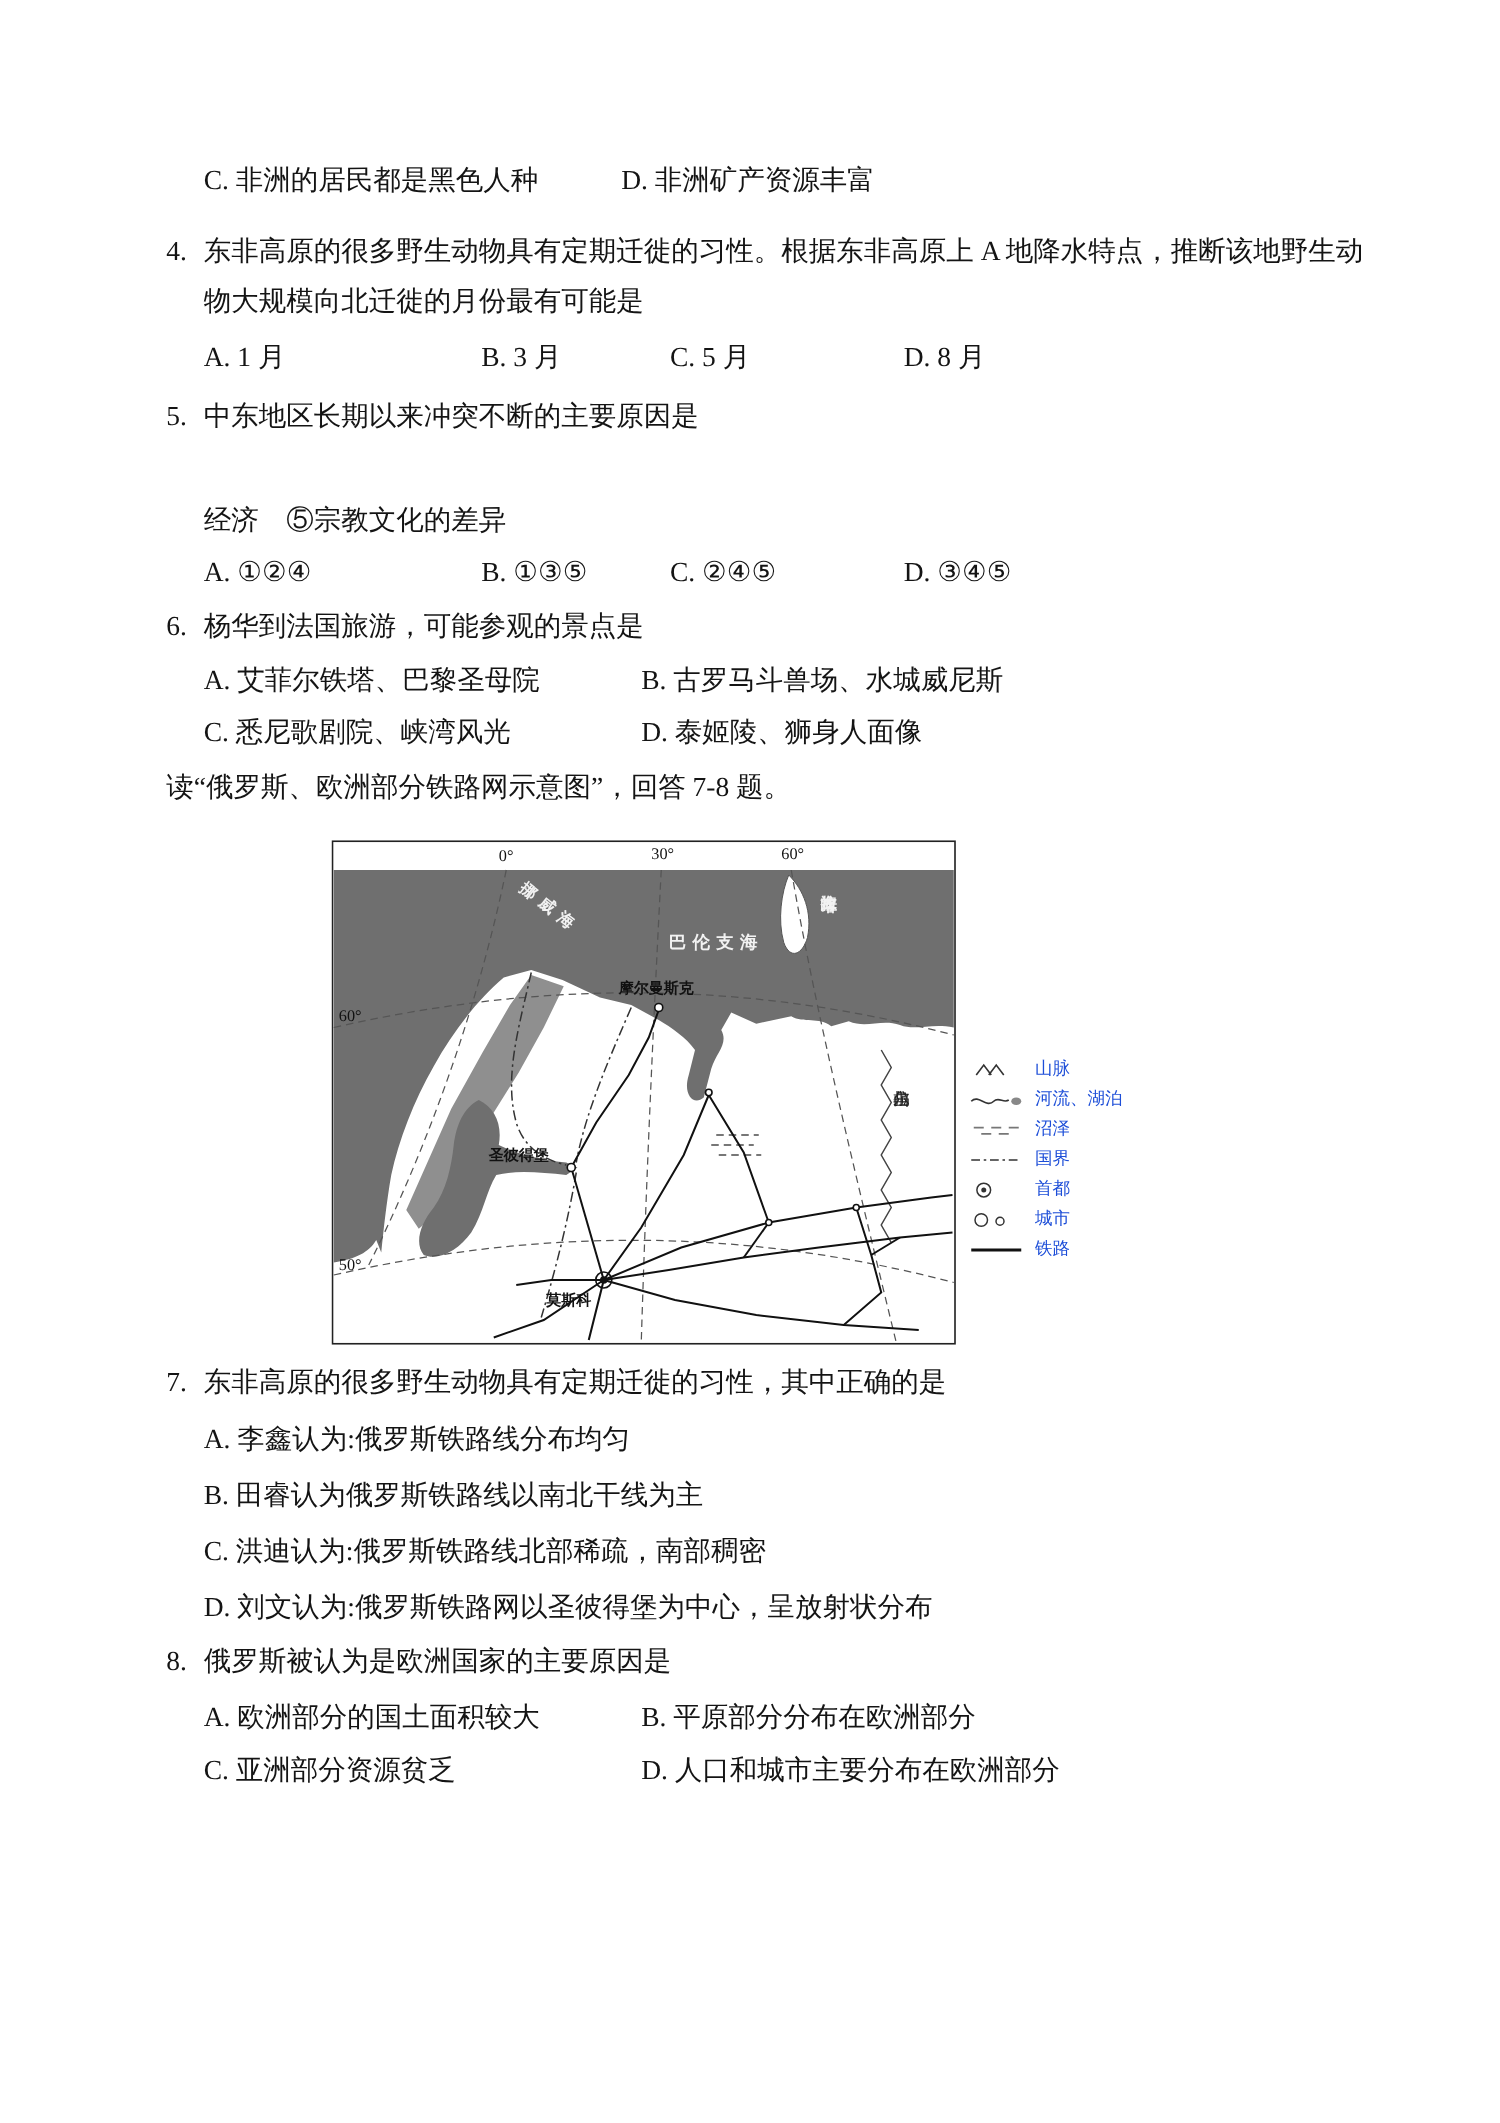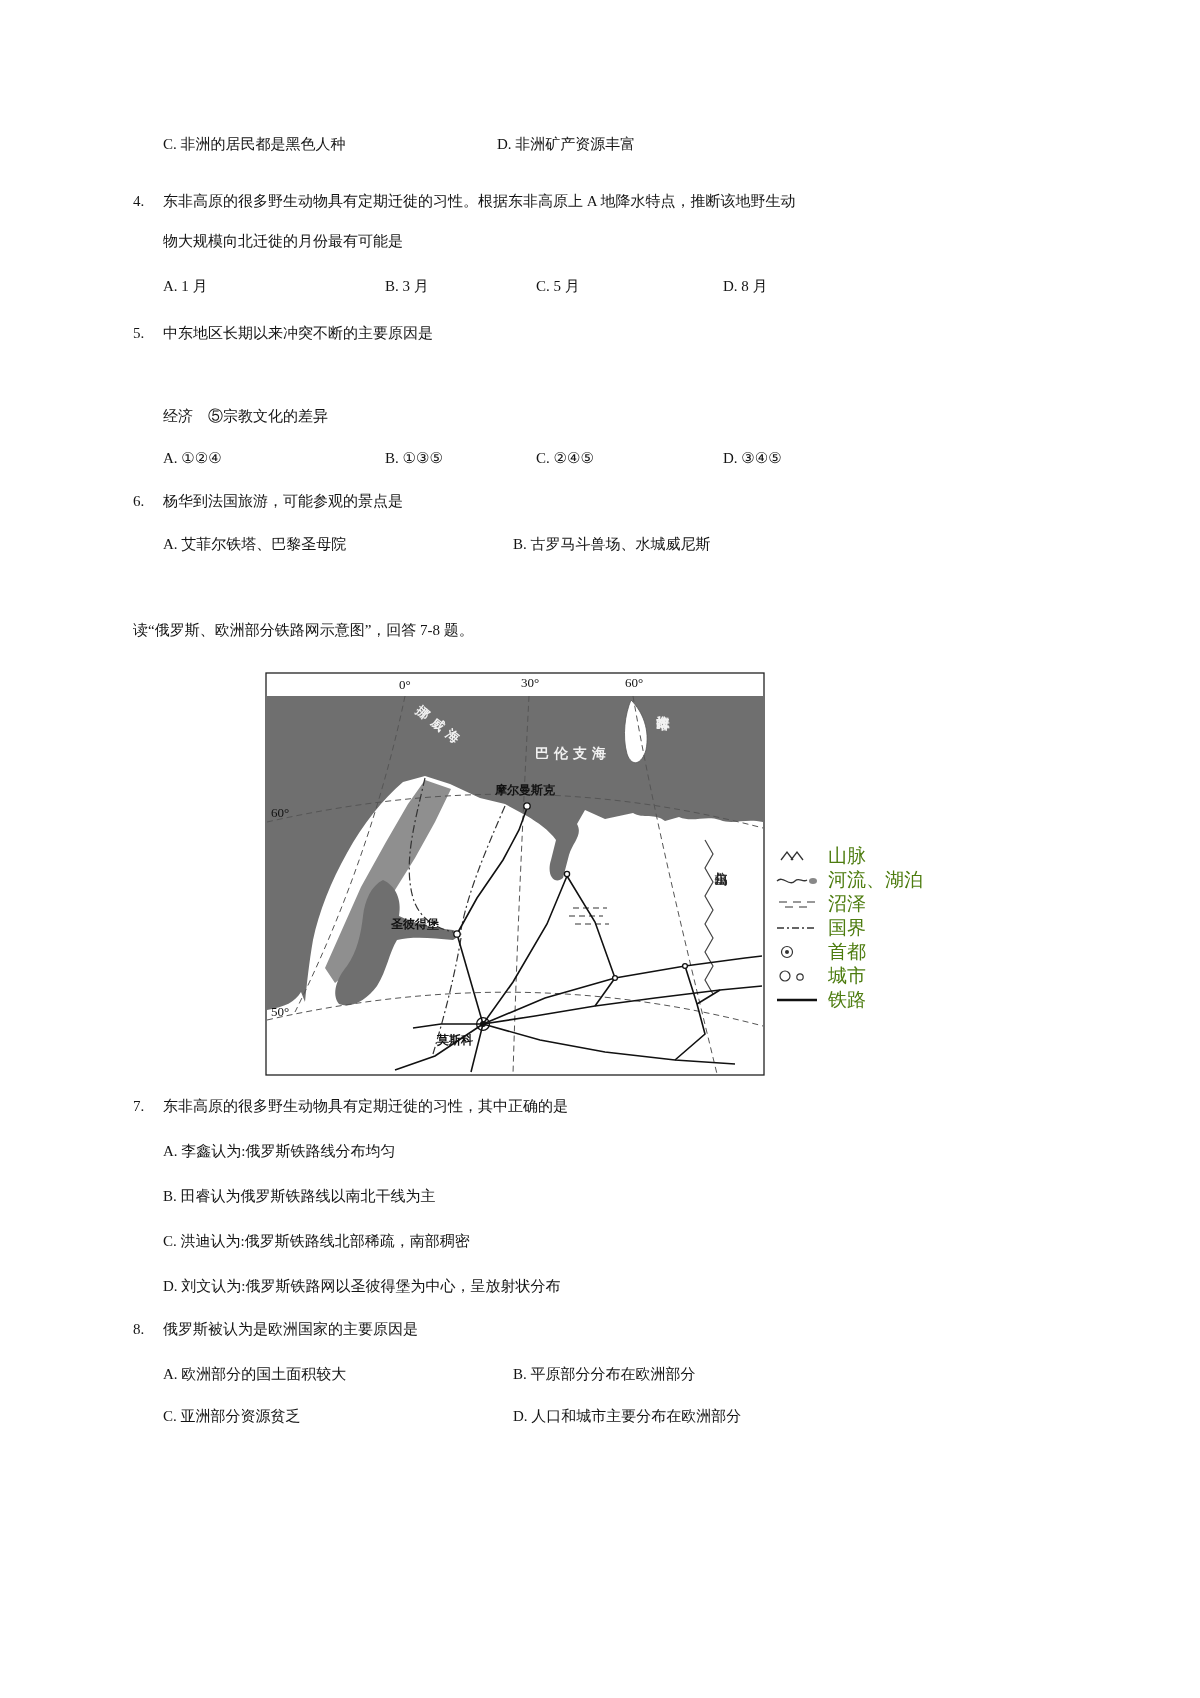--- a/index.html
+++ b/index.html
@@ -4,37 +4,37 @@
 <style>
   html,body { margin:0; padding:0; background:#e8e8e8; }
   .page {
     position:relative; width:1200px; height:1698px; margin:0 auto;
     background:#ffffff; overflow:hidden;
     font-family:"Liberation Serif","DejaVu Serif",serif;
     color:#141414;
   }
   .row {
     position:absolute; left:133px; width:1030px; height:32px;
-    font-size:15px; line-height:30px; white-space:nowrap;
+    font-size:22px; line-height:30px; white-space:nowrap;
   }
   .row span { position:absolute; top:0; white-space:nowrap; }
   .qnum  { left:0; }
   .qtext { left:30px; }
   .flush { left:0; }
   .opt1 { left:30px; }  .opt2 { left:210px;margin-left:42px; }
   .opt3 { left:403px; } .opt4 { left:590px; }
   .colA { left:30px;text-align:center; }  .colB { left:380px; }
   .colBprev { left:364px; }
 
   .map-wrap { position:absolute; left:265px; top:672px; width:680px; height:412px; }
   .map-svg { position:absolute; left:0; top:0; }
   .legend { position:absolute; left:510px; top:172px; width:165px; }
   .legend-item { display:flex; align-items:center; gap:9px; height:24px; }
   .legend-item svg { flex:0 0 auto; }
-  .legend-label { font-size:19px; line-height:24px; color:#4d7c0f; white-space:nowrap; }
+  .legend-label { font-size:14px; line-height:24px; color:#1d4ed8; white-space:nowrap; }
 </style>
 </head>
 <body>
 
 <div class="page">
 
   <div class="row" style="top:129px;">
     <span class="opt1">C. 非洲的居民都是黑色人种</span>
     <span class="colBprev">D. 非洲矿产资源丰富</span>
   </div>
@@ -67,20 +67,24 @@
     <span class="opt4">D. ③④⑤</span>
   </div>
 
   <div class="row" style="top:486px;">
     <span class="qnum">6.</span>
     <span class="qtext">杨华到法国旅游，可能参观的景点是</span>
   </div>
   <div class="row" style="top:529px;">
     <span class="colA">A. 艾菲尔铁塔、巴黎圣母院</span>
     <span class="colB">B. 古罗马斗兽场、水城威尼斯</span>
+  </div>
+  <div class="row" style="top:571px;">
+    <span class="colA">C. 悉尼歌剧院、峡湾风光</span>
+    <span class="colB">D. 泰姬陵、狮身人面像</span>
   </div>
 
   <div class="row" style="top:615px;">
     <span class="flush">读“俄罗斯、欧洲部分铁路网示意图”，回答 7-8 题。</span>
   </div>
 
   <div class="map-wrap">
     <svg class="map-svg" width="500" height="404" viewBox="0 0 500 404">
 
       <rect x="1" y="1" width="498" height="402" fill="#ffffff" stroke="#222" stroke-width="1.3"></rect>

